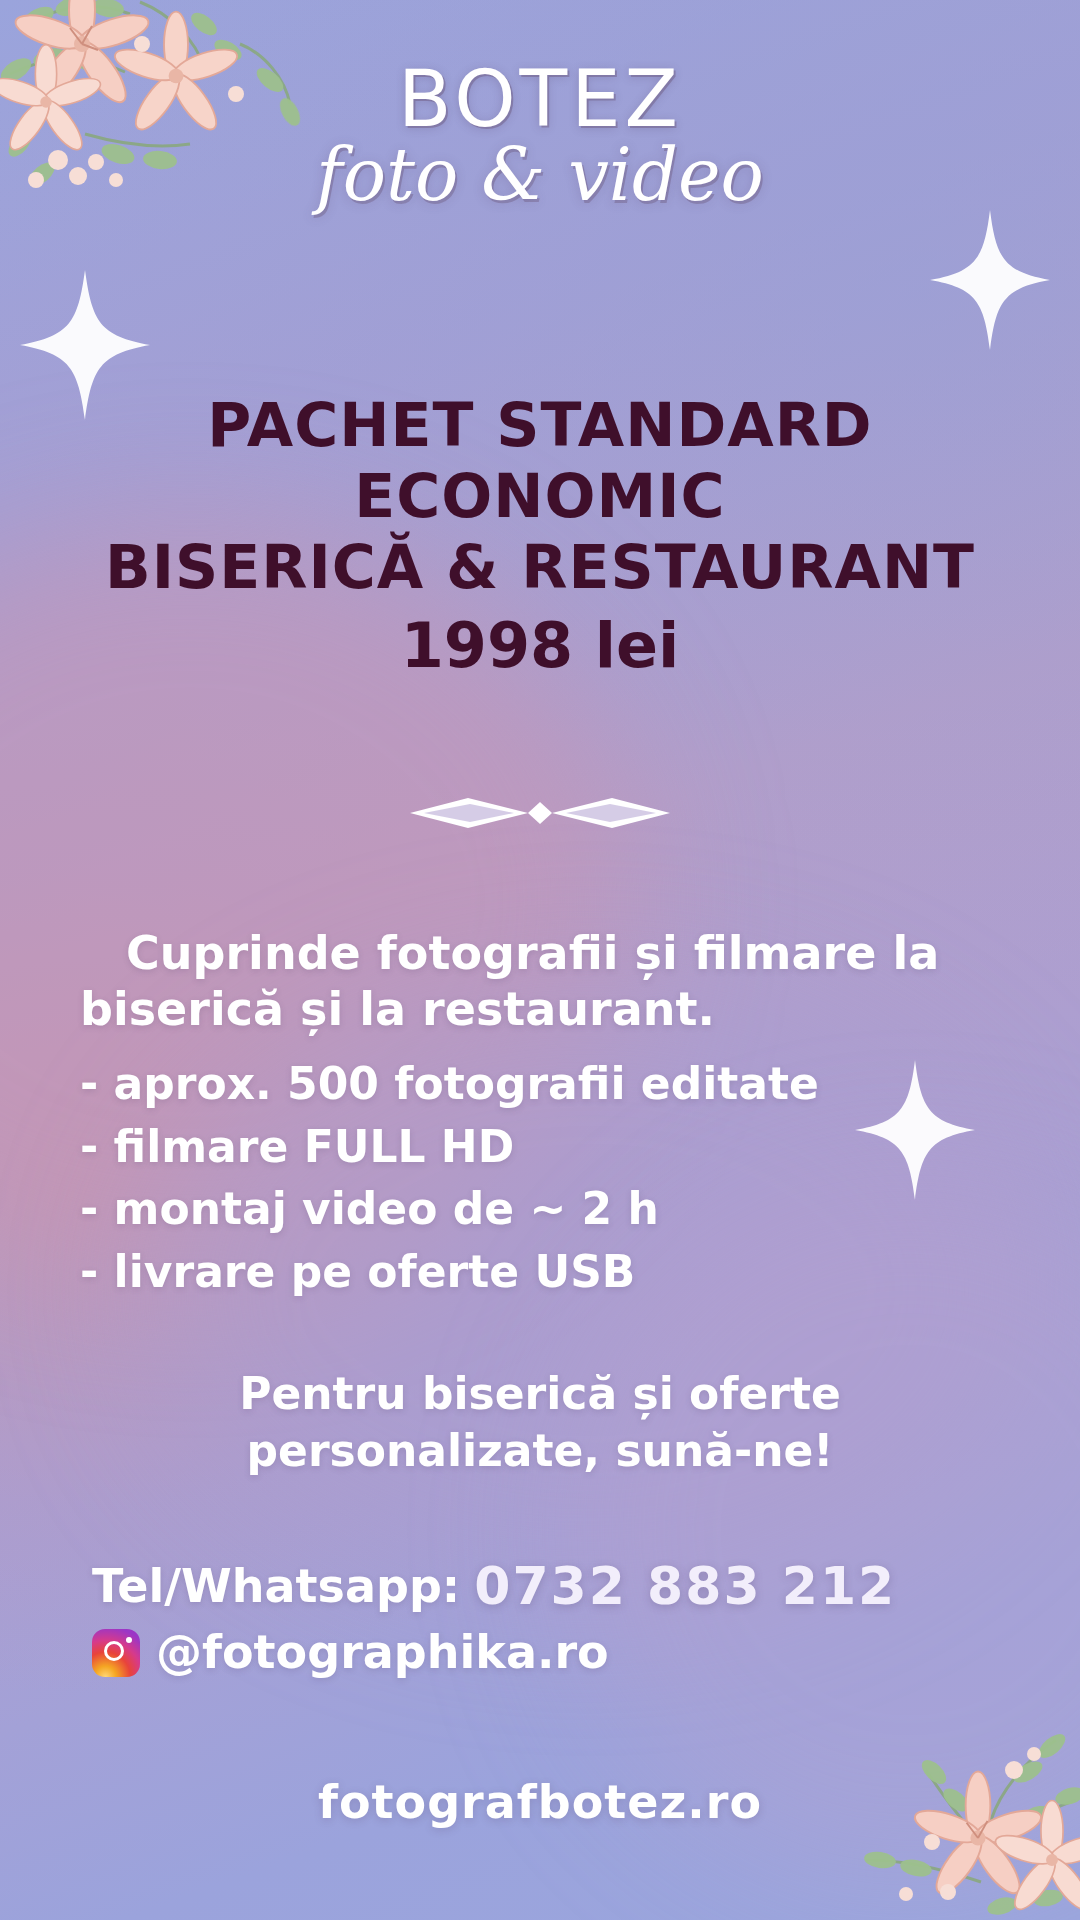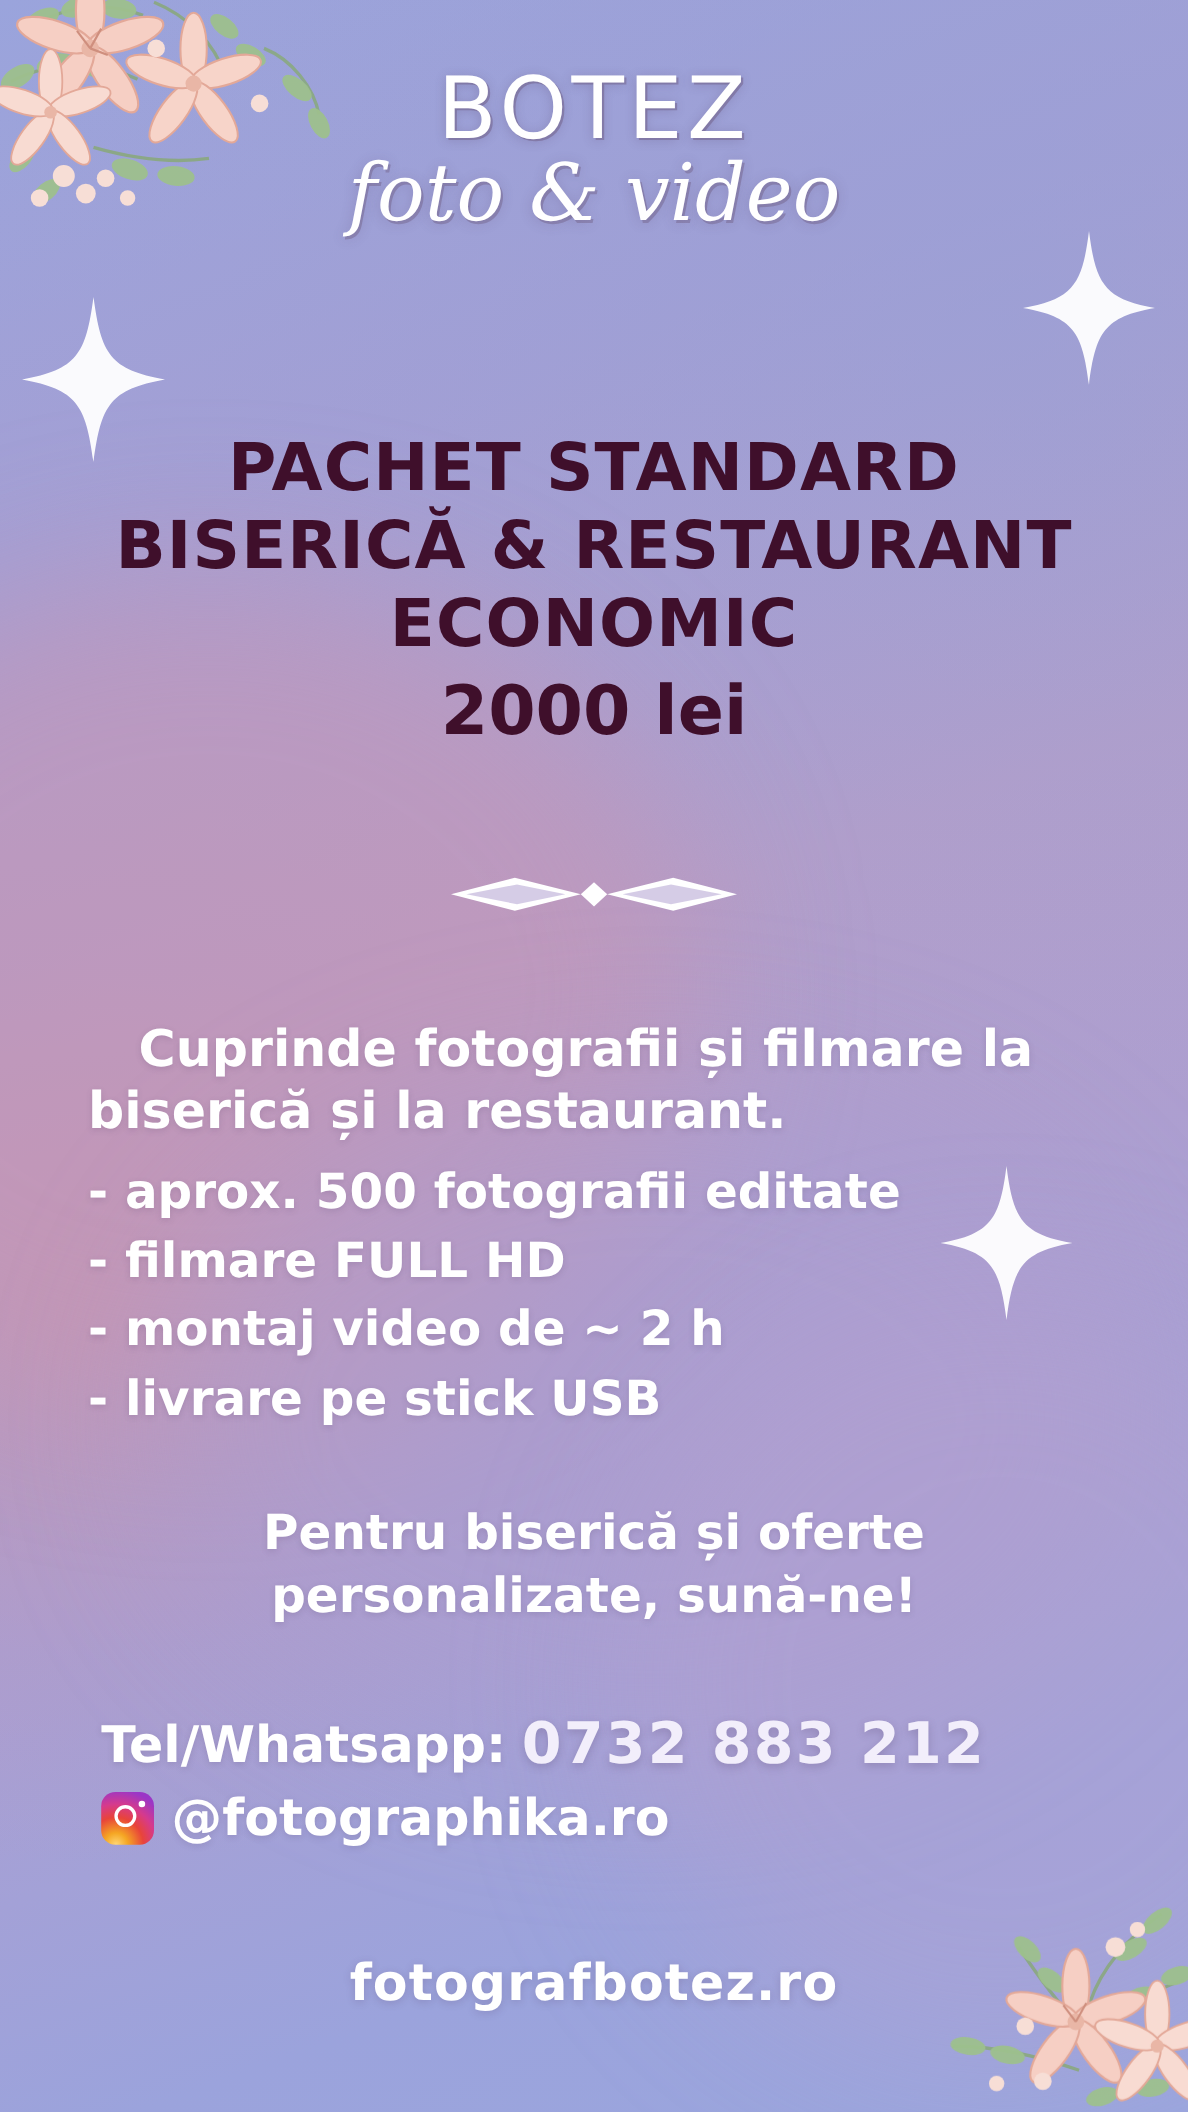--- a/index.html
+++ b/index.html
@@ -366,42 +366,42 @@
     </svg>
   </div>
 
   <div class="header">
     <div class="title-botez">BOTEZ</div>
     <div class="title-sub">foto &amp; video</div>
   </div>
 
   <div class="package">
     <div class="package-line">PACHET STANDARD</div>
+    <div class="package-line">ECONOMIC</div>
     <div class="package-line">BISERICĂ &amp; RESTAURANT</div>
-    <div class="package-line">ECONOMIC</div>
-    <div class="package-price">2000 lei</div>
+    <div class="package-price">1998 lei</div>
   </div>
 
   <div class="divider">
     <svg width="260" height="46" viewBox="0 0 260 46">
       <path d="M0 23 L58 8 L118 23 L58 38 Z" fill="#ffffff"></path>
       <path d="M260 23 L202 8 L142 23 L202 38 Z" fill="#ffffff"></path>
       <path d="M118 23 L130 12 L142 23 L130 34 Z" fill="#ffffff"></path>
       <path d="M14 23 L60 14 L104 23 L60 32 Z" fill="#b2a3d2" opacity="0.55"></path>
       <path d="M246 23 L200 14 L156 23 L200 32 Z" fill="#b2a3d2" opacity="0.55"></path>
     </svg>
   </div>
 
   <div class="description">
     <div class="desc-intro">Cuprinde fotografii și filmare la biserică și la restaurant.</div>
     <div class="desc-list">
       <div class="desc-item">- aprox. 500 fotografii editate</div>
       <div class="desc-item">- filmare FULL HD</div>
       <div class="desc-item">- montaj video de ~ 2 h</div>
-      <div class="desc-item">- livrare pe stick USB</div>
+      <div class="desc-item">- livrare pe oferte USB</div>
     </div>
   </div>
 
   <div class="cta">
     <div class="cta-line">Pentru biserică și oferte</div>
     <div class="cta-line">personalizate, sună-ne!</div>
   </div>
 
   <div class="contact">
     <div class="contact-row">

